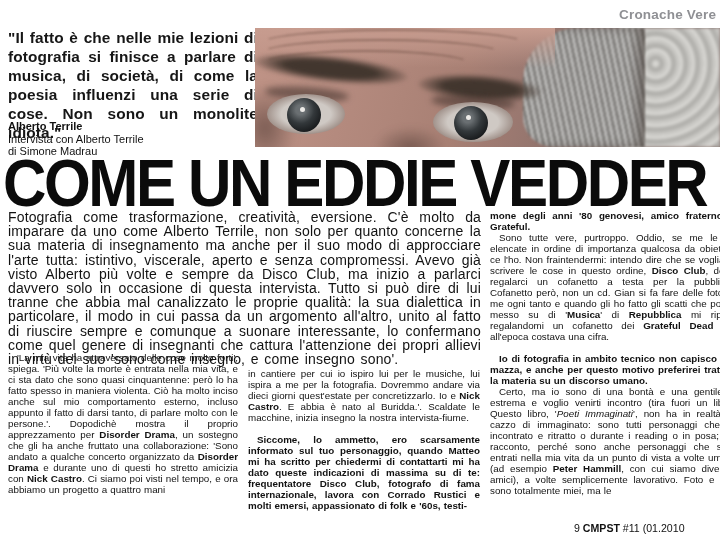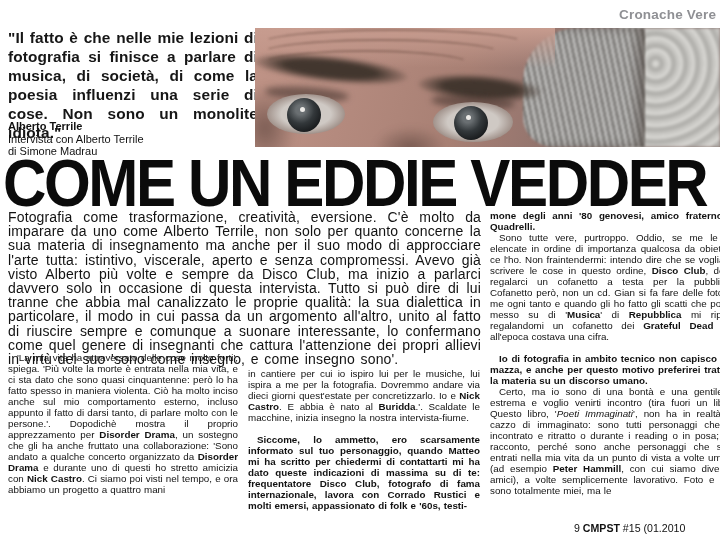--- a/index.html
+++ b/index.html
@@ -113,26 +113,26 @@
 
   <div class="headline">COME UN EDDIE VEDDER</div>
 
   <div class="intro">Fotografia come trasformazione, creatività, eversione. C'è molto da imparare da uno come Alberto Terrile, non solo per quanto concerne la sua materia di insegnamento ma anche per il suo modo di approcciare l'arte tutta: istintivo, viscerale, aperto e senza compromessi. Avevo già visto Alberto più volte e sempre da Disco Club, ma inizio a parlarci davvero solo in occasione di questa intervista. Tutto si può dire di lui tranne che abbia mal canalizzato le proprie qualità: la sua dialettica in particolare, il modo in cui passa da un argomento all'altro, unito al fatto di riuscire sempre e comunque a suonare interessante, lo confermano come quel genere di insegnanti che cattura l'attenzione dei propri allievi in virtù del suo 'sono come insegno, e come insegno sono'.</div>
 
   <div class="smallcol col-a">
     <p class="indent"><span>'La mia vita ha attraversato delle cose molto forti', spiega. 'Più volte la morte è entrata nella mia vita, e ci sta dato che sono quasi cinquantenne: però lo ha fatto spesso in maniera violenta. Ciò ha molto inciso anche sul mio comportamento esterno, incluso appunto il fatto di darsi tanto, di parlare molto con le persone.'. Dopodichè mostra il proprio apprezzamento per </span><span style="font-weight: 700;">Disorder Drama</span><span>, un sostegno che gli ha anche fruttato una collaborazione: 'Sono andato a qualche concerto organizzato da </span><span style="font-weight: 700;">Disorder Drama</span><span> e durante uno di questi ho stretto amicizia con </span><span style="font-weight: 700;">Nick Castro</span><span>. Ci siamo poi visti nel tempo, e ora abbiamo un progetto a quattro mani</span></p>
   </div>
 
   <div class="smallcol col-b">
-    <p><span>in cantiere per cui io ispiro lui per le musiche, lui ispira a me per la fotografia. Dovremmo andare via dieci giorni quest'estate per concretizzarlo. Io e </span><span style="font-weight: 700;">Nick Castro</span><span>. E abbia è nato al </span><span style="font-weight: 700;">Buridda</span><span>.'. Scaldate le macchine, inizia insegno la nostra intervista-fiume.</span></p>
+    <p><span>in cantiere per cui io ispiro lui per le musiche, lui ispira a me per la fotografia. Dovremmo andare via dieci giorni quest'estate per concretizzarlo. Io e </span><span style="font-weight: 700;">Nick Castro</span><span>. E abbia è nato al </span><span style="font-weight: 400;">Buridda</span><span>.'. Scaldate le macchine, inizia insegno la nostra intervista-fiume.</span></p>
     <p class="q gap indent"><span>Siccome, lo ammetto, ero scarsamente informato sul tuo personaggio, quando Matteo mi ha scritto per chiedermi di contattarti mi ha dato queste indicazioni di massima su di te: frequentatore </span><span style="font-weight: 700;">Disco Club</span><span>, fotografo di fama internazionale, lavora con </span><span style="font-weight: 700;">Corrado Rustici</span><span> e molti emersi, appassionato di folk e '60s, testi-</span></p>
   </div>
 
   <div class="smallcol col-c">
-    <p class="q"><span>mone degli anni '80 genovesi, amico fraterno di </span><span style="font-weight: 700;">Quadrelli</span><span>.</span></p>
+    <p class="q"><span>mone degli anni '80 genovesi, amico fraterno di </span><span style="font-weight: 700;">Grateful</span><span>.</span></p>
     <p class="indent"><span>Sono tutte vere, purtroppo. Oddio, se me le hai elencate in ordine di importanza qualcosa da obiettare ce l'ho. Non fraintendermi: intendo dire che se vogliamo scrivere le cose in questo ordine, </span><span style="font-weight: 700;">Disco Club</span><span>, dovrà regalarci un cofanetto a testa per la pubblicità. Cofanetto però, non un cd. Gian si fa fare delle foto da me ogni tanto e quando gli ho fatto gli scatti che poi ha messo su di '</span><span style="font-weight: 700;">Musica</span><span>' di </span><span style="font-weight: 700;">Repubblica</span><span> mi ripagò regalandomi un cofanetto dei </span><span style="font-weight: 700;">Grateful Dead</span><span> che all'epoca costava una cifra.</span></p>
     <p class="q gap indent"><span>Io di fotografia in ambito tecnico non capisco una mazza, e anche per questo motivo preferirei trattare la materia su un discorso umano.</span></p>
     <p class="indent"><span>Certo, ma io sono di una bontà e una gentilezza estrema e voglio venirti incontro (tira fuori un libro). Questo libro, '</span><span style="font-style: italic;">Poeti Immaginati</span><span>', non ha in realtà un cazzo di immaginato: sono tutti personaggi che ho incontrato e ritratto o durante i reading o in posa; e li racconto, perché sono anche personaggi che sono entrati nella mia vita da un punto di vista a volte umano (ad esempio </span><span style="font-weight: 700;">Peter Hammill</span><span>, con cui siamo diventati amici), a volte semplicemente lavorativo. Foto e testi sono totalmente miei, ma le</span></p>
   </div>
 
-  <div class="footer-credit"><span>9 </span><span style="font-weight: 700; text-align: right;">CMPST</span><span> #15 (01.2010</span></div>
+  <div class="footer-credit"><span>9 </span><span style="font-weight: 700; text-align: right;">CMPST</span><span> #11 (01.2010</span></div>
 
 </div>
 
 </body></html>

